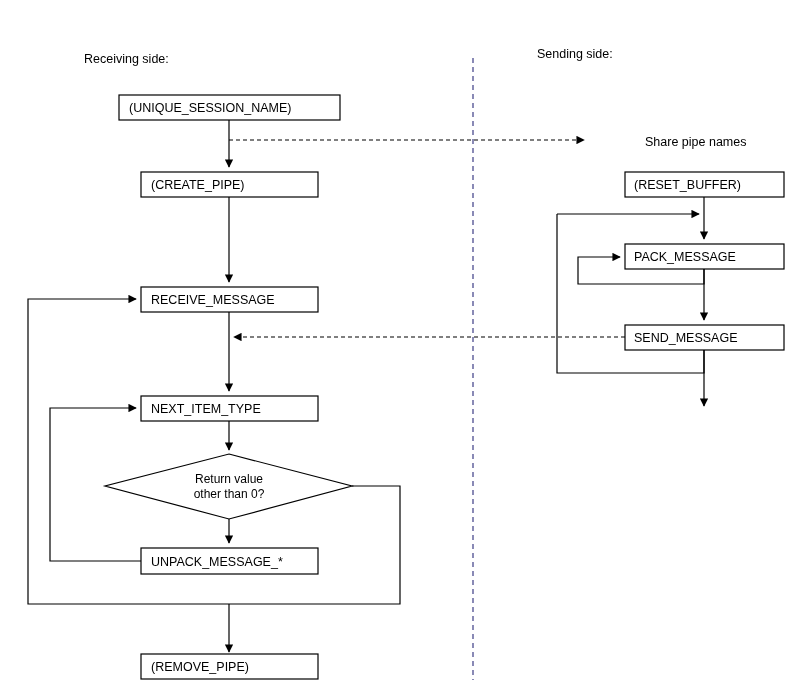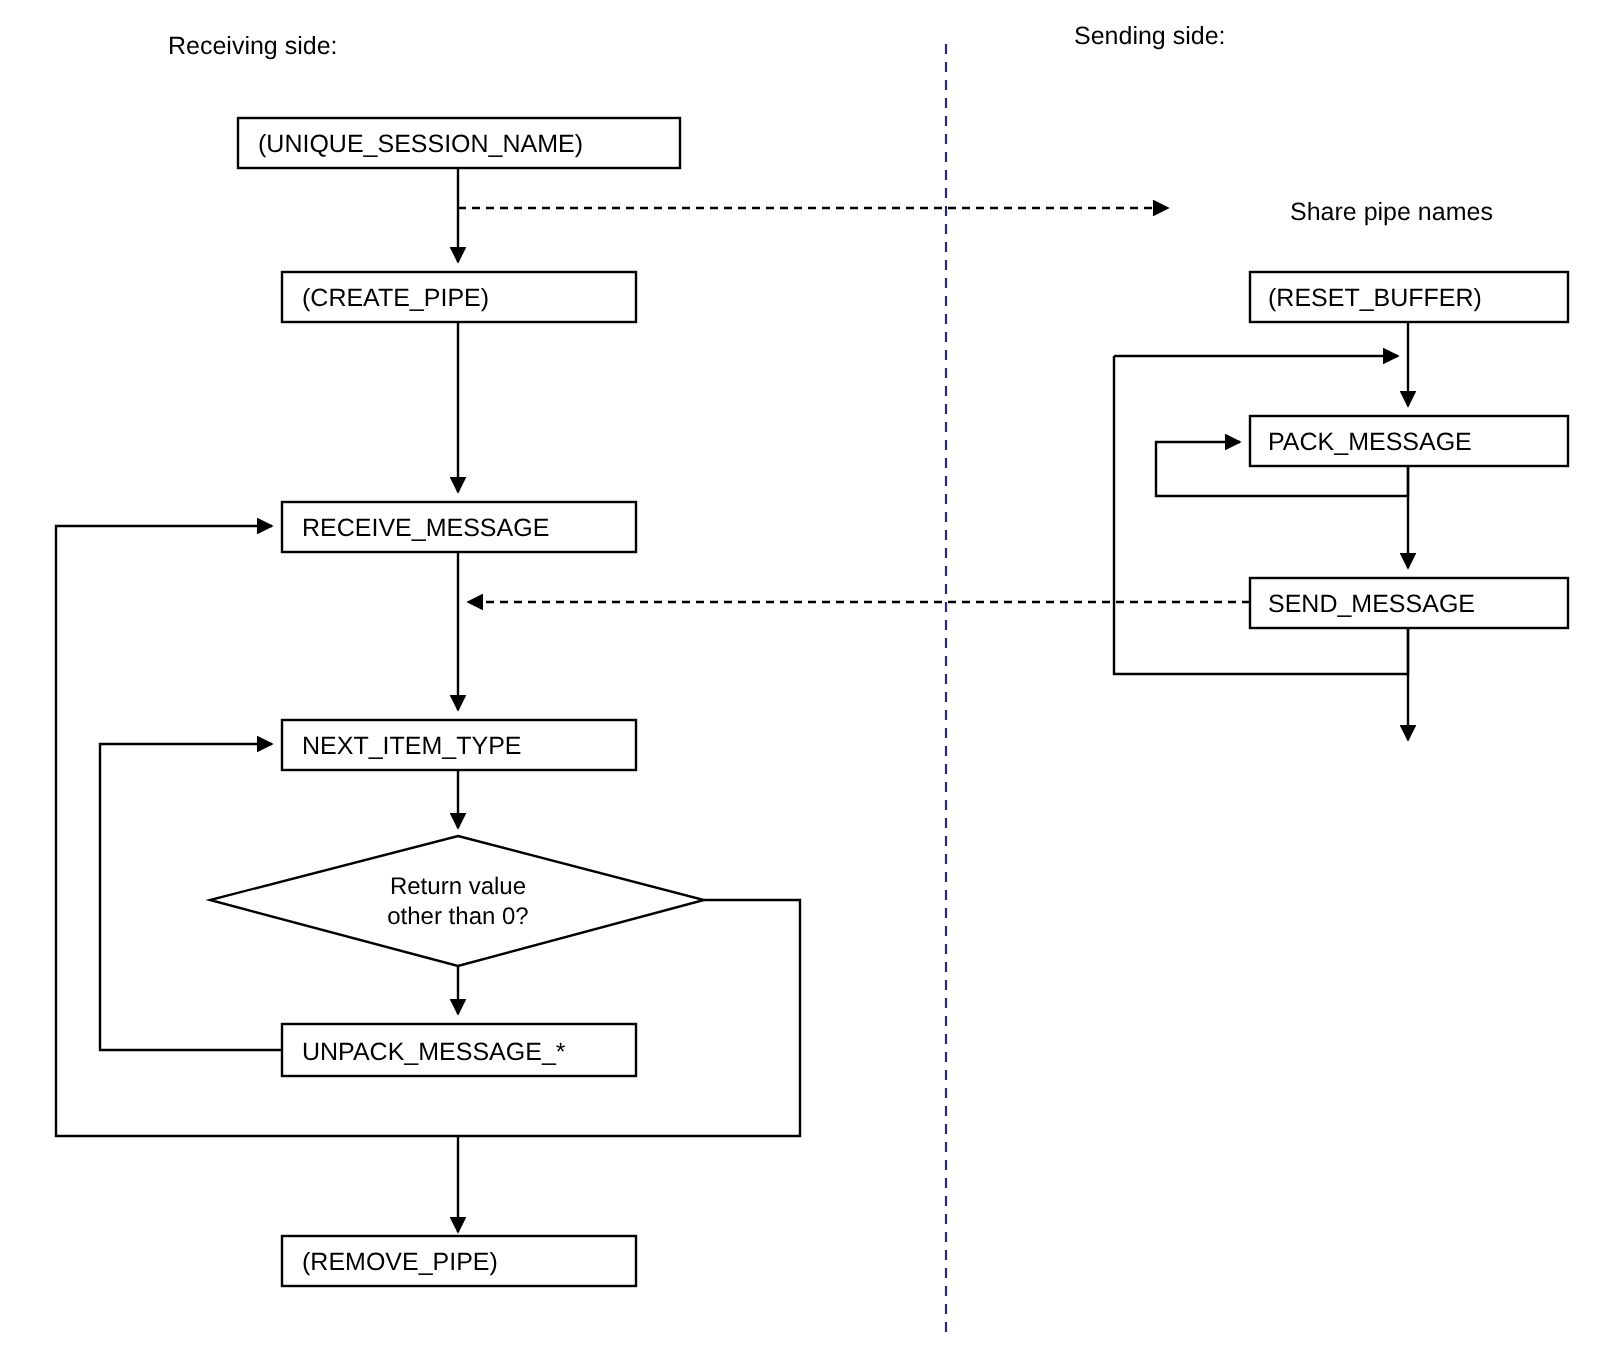--- a/index.html
+++ b/index.html
@@ -10,20 +10,21 @@
   body {
     width: 801px;
     height: 680px;
     font-family: "Liberation Sans", sans-serif;
     overflow: hidden;
   }
   #diagram-root {
     position: relative;
     width: 801px;
     height: 500px;
+    margin-top: 36px;
   }
   svg#flowchart {
     display: block;
     width: 801px;
     height: 680px;
   }
   .box-rect {
     fill: #ffffff;
     stroke: #000000;
     stroke-width: 1.2;

